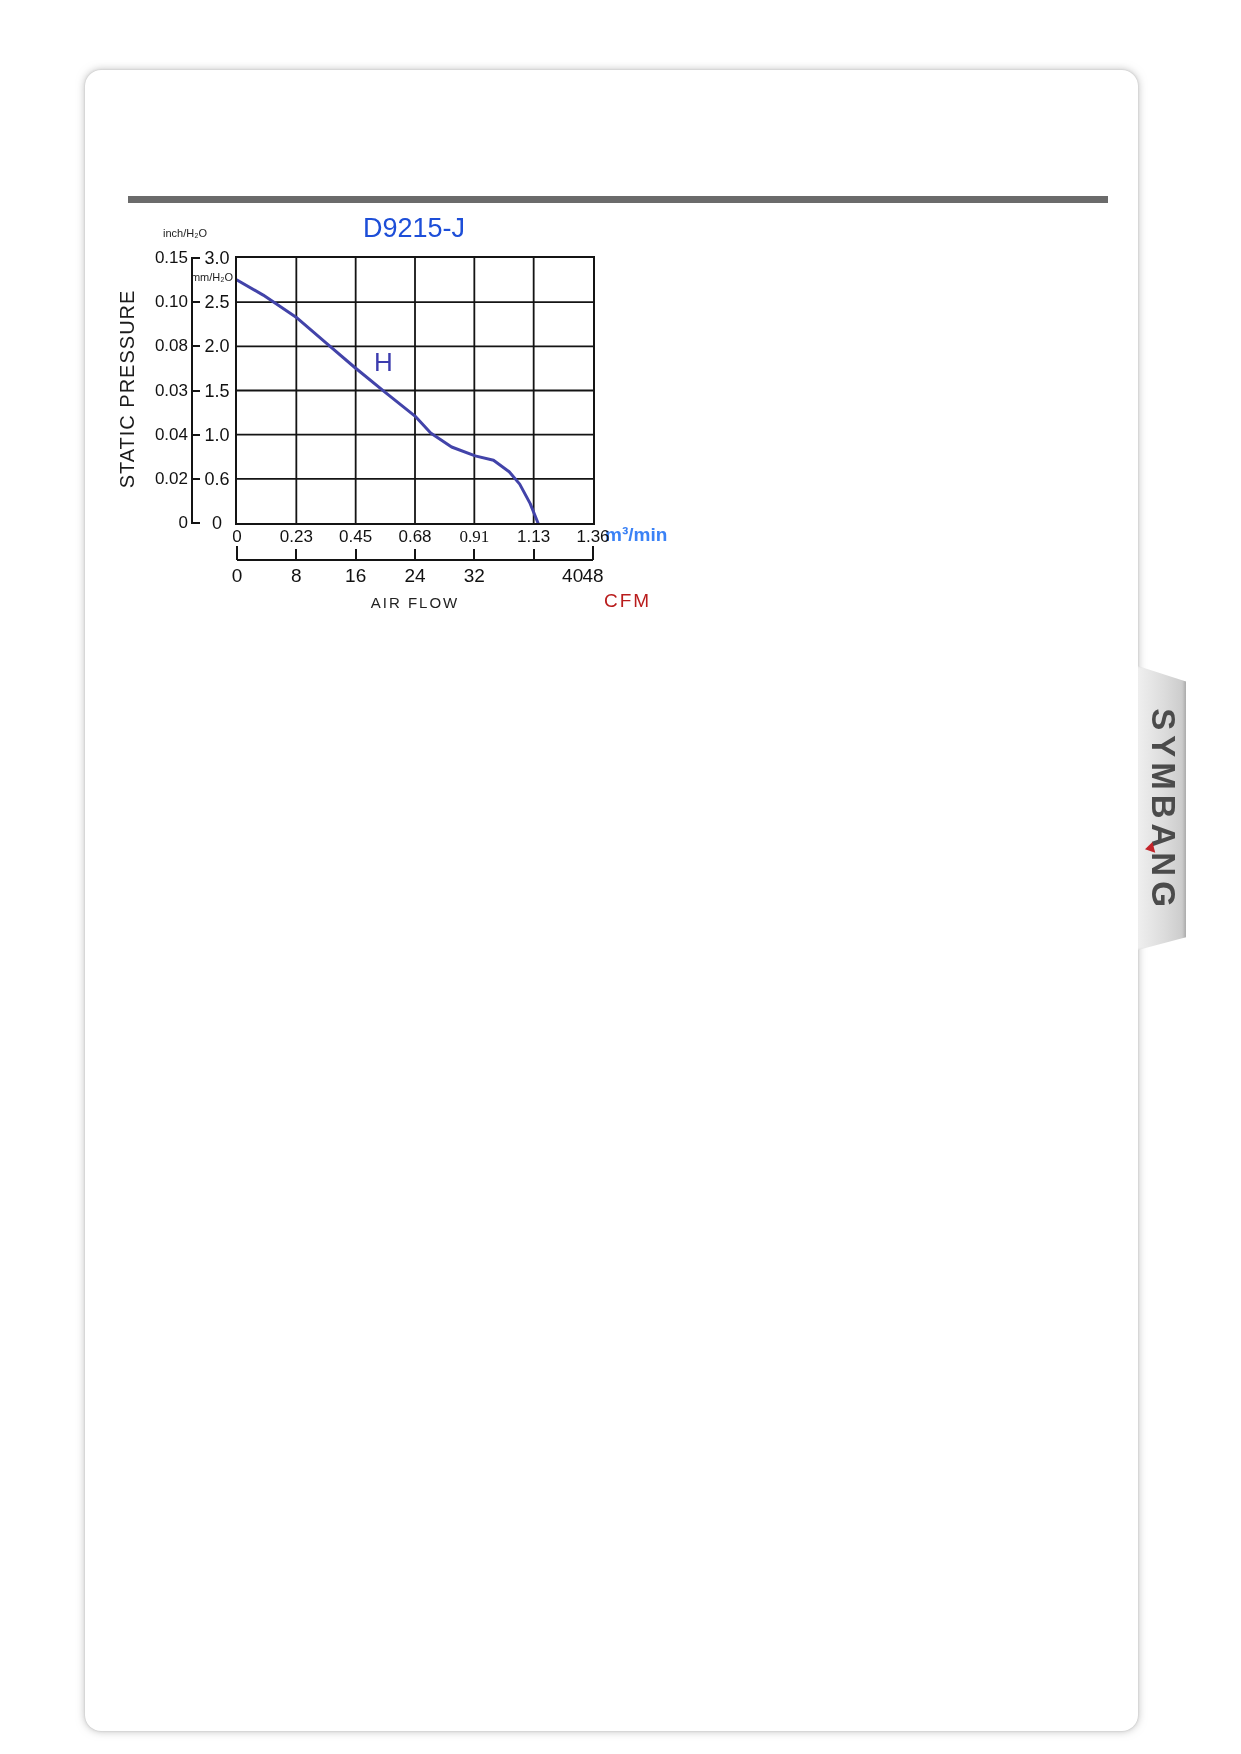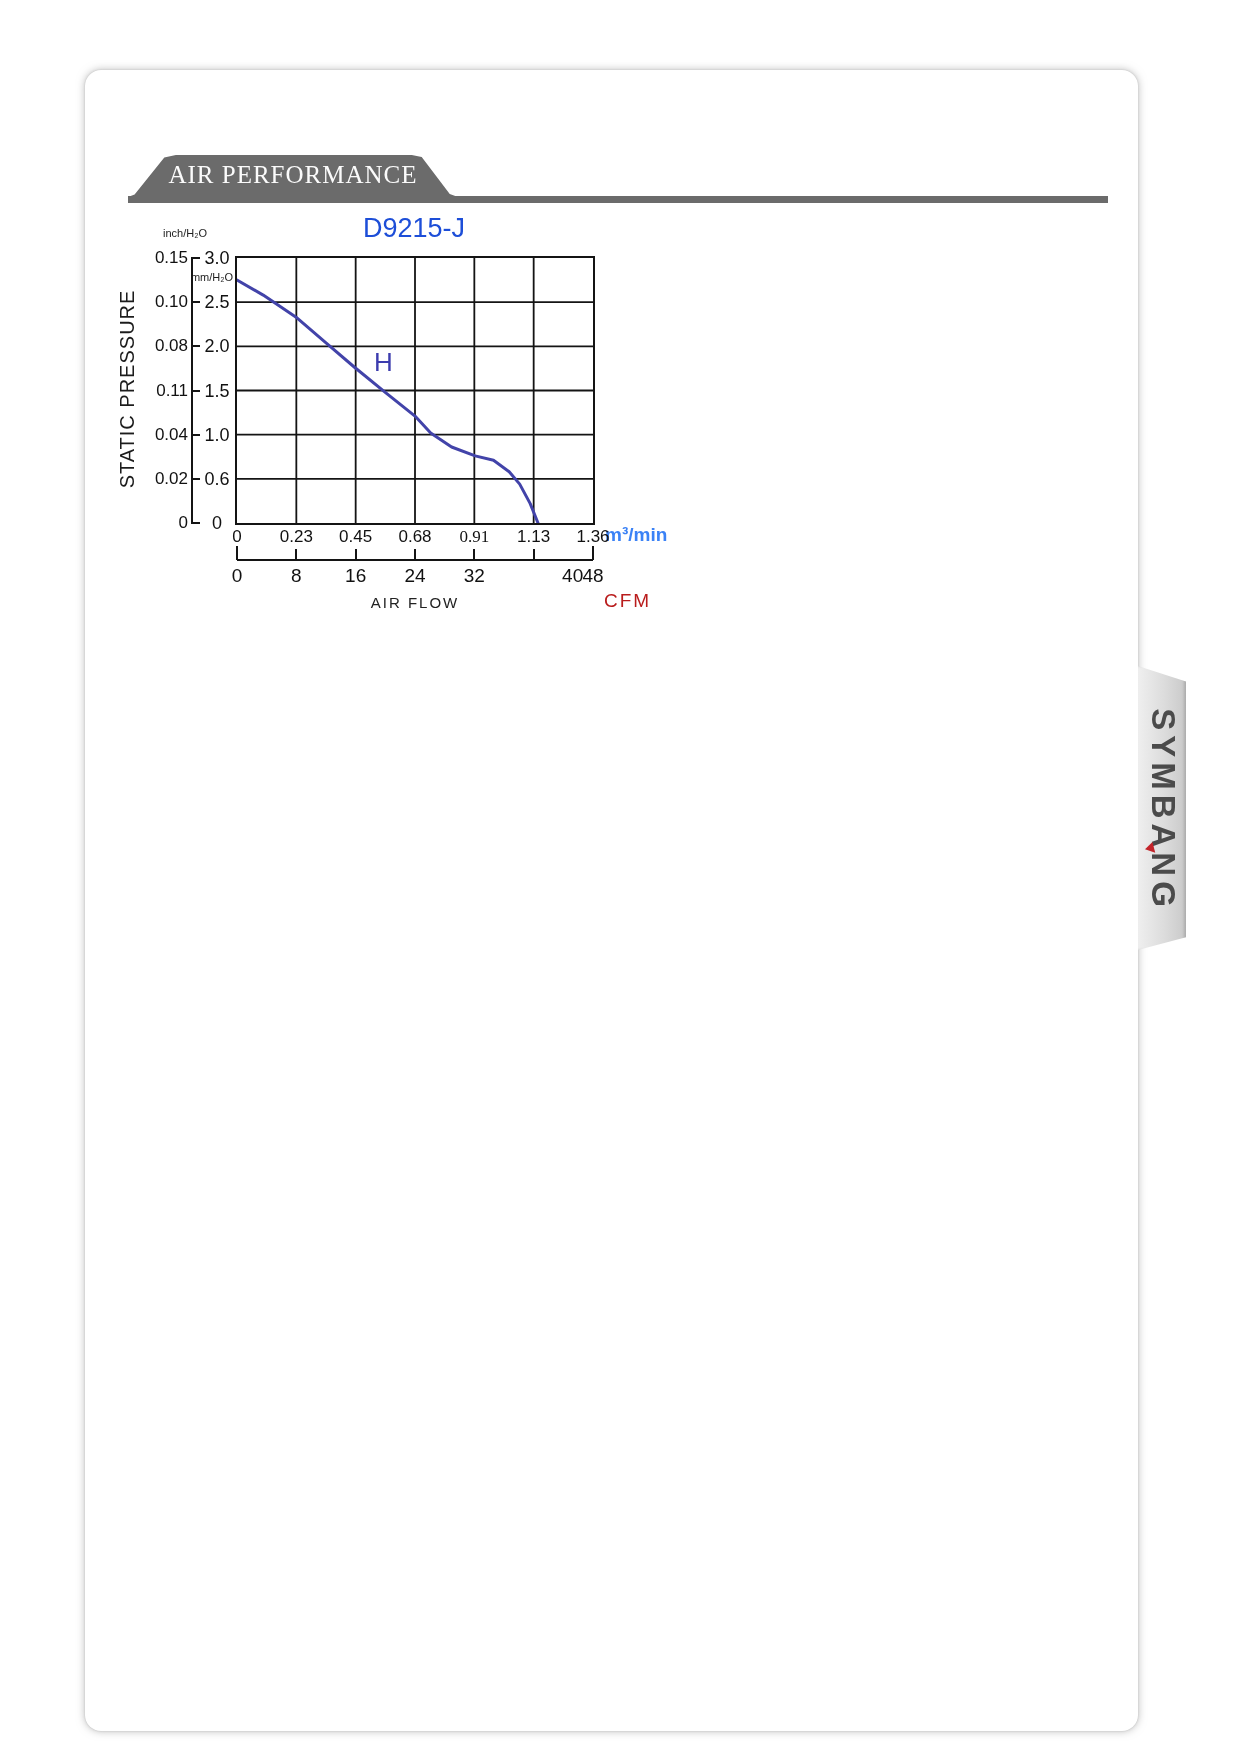--- a/index.html
+++ b/index.html
@@ -51,23 +51,20 @@
   .brand-accent{position:absolute;left:1145px;top:843px;width:0;height:0;
          border-top:5px solid transparent;border-bottom:6px solid transparent;
          border-right:9px solid #c3242a;transform:rotate(-15deg);}
 </style>
 </head>
 <body>
 
 <div class="screen">
   <div class="sheet"></div>
 
-  <div class="banner-trapezoid">
-    <span class="banner-title">AIR PERFORMANCE</span>
-  </div>
   <div class="banner-bar"></div>
 
   <div id="chart">
     <span class="chart-title">D9215-J</span>
     <span class="unit-left">inch/H₂O</span>
     <span class="unit-right">mm/H₂O</span>
     <span class="static-pressure">STATIC PRESSURE</span>
 
     <div class="y-bracket-line"></div>
 
@@ -95,21 +92,21 @@
     <span class="air-flow">AIR FLOW</span>
   <span class="y-inch-label" style="top: 258px;">0.15</span>
       <span class="y-mm-label" style="top: 258px;">3.0</span>
       <span class="y-bracket-tick" style="left: 192px; top: 257px;"></span>
       <span class="y-inch-label" style="top: 302.167px;">0.10</span>
       <span class="y-mm-label" style="top: 302.167px;">2.5</span>
       <span class="y-bracket-tick" style="left: 192px; top: 301.167px;"></span>
       <span class="y-inch-label" style="top: 346.333px;">0.08</span>
       <span class="y-mm-label" style="top: 346.333px;">2.0</span>
       <span class="y-bracket-tick" style="left: 192px; top: 345.333px;"></span>
-      <span class="y-inch-label" style="top: 390.5px;">0.11</span>
+      <span class="y-inch-label" style="top: 390.5px;">0.03</span>
       <span class="y-mm-label" style="top: 390.5px;">1.5</span>
       <span class="y-bracket-tick" style="left: 192px; top: 389.5px;"></span>
       <span class="y-inch-label" style="top: 434.667px;">0.04</span>
       <span class="y-mm-label" style="top: 434.667px;">1.0</span>
       <span class="y-bracket-tick" style="left: 192px; top: 433.667px;"></span>
       <span class="y-inch-label" style="top: 478.833px;">0.02</span>
       <span class="y-mm-label" style="top: 478.833px;">0.6</span>
       <span class="y-bracket-tick" style="left: 192px; top: 477.833px;"></span>
       <span class="y-inch-label" style="top: 523px;">0</span>
       <span class="y-mm-label" style="top: 523px;">0</span>

